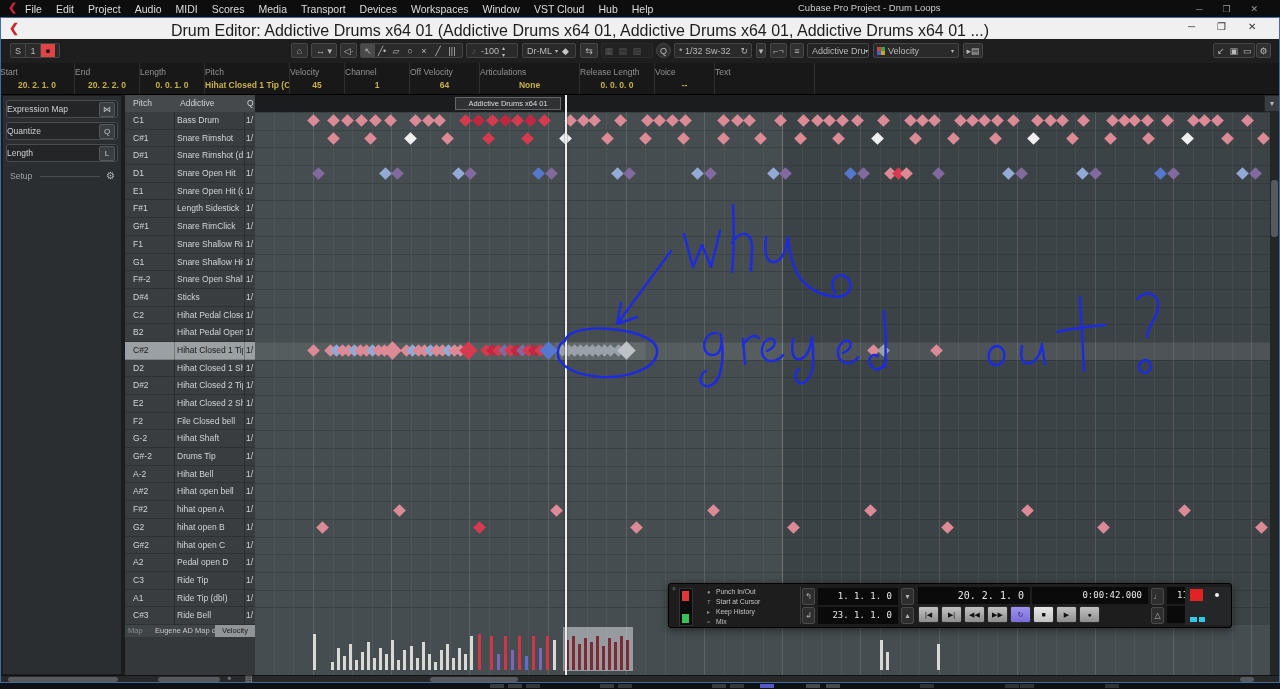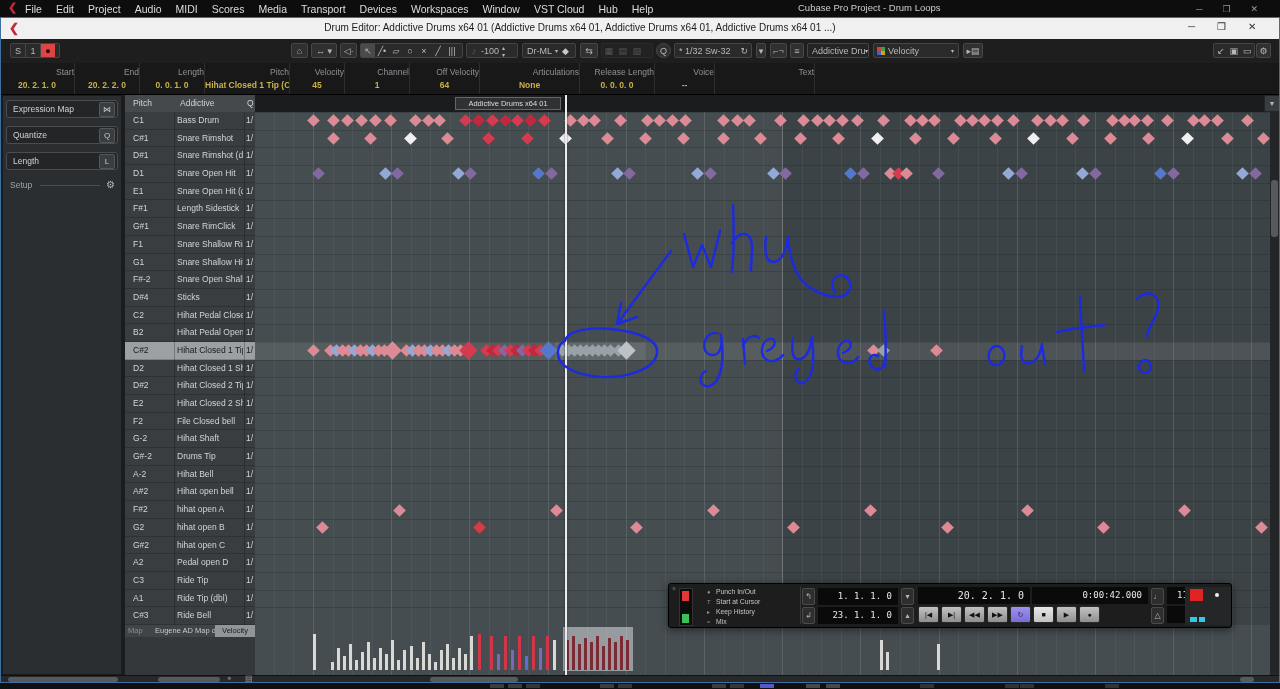--- a/index.html
+++ b/index.html
@@ -9,42 +9,42 @@
   
   .menubar{left:0;top:0;width:1280px;height:17px;background:#0d0d0d;color:#dcdcdc;font-size:10.5px;}
   .menubar .logo{position:absolute;left:8px;top:1px;color:#c22a38;font-weight:bold;font-size:11px;}
   .menuitems{position:absolute;left:25px;top:0;height:17px;display:flex;align-items:center;gap:14px;}
   .menuitem{cursor:default;white-space:nowrap;}
   .apptitle{position:absolute;left:798px;top:2px;color:#cfcfcf;font-size:9.5px;white-space:nowrap;}
   .winctl{position:absolute;top:0;height:17px;display:flex;align-items:center;gap:20px;color:#9a9a9a;font-size:9px;}
   
   .etitle{left:0;top:17px;width:1280px;height:22px;background:#f0f0f0;border-top:1px solid #58a6e8;}
   .etitle .logo{position:absolute;left:9px;top:3px;color:#c22a38;font-weight:bold;font-size:12px;}
-  .etitle .txt{position:absolute;left:0;top:4px;width:1160px;text-align:center;color:#1c1c1c;font-size:10px;white-space:nowrap;}
+  .etitle .txt{position:absolute;left:0;top:4px;width:1160px;text-align:center;color:#1c1c1c;font-size:16px;white-space:nowrap;}
   .etitle .ctl{position:absolute;top:3px;display:flex;gap:22px;color:#333;font-size:10px;}
   
   .toolbar{left:0;top:39px;width:1280px;height:24px;background:#1e1e1e;border-bottom:1px solid #000;}
   .tbtn{position:absolute;top:4px;height:15px;background:#303030;border:1px solid #474747;border-radius:2px;
         color:#b9b9b9;font-size:9px;display:flex;align-items:center;justify-content:center;box-sizing:border-box;}
   .tgrp{position:absolute;top:4px;height:15px;background:#2a2a2a;border:1px solid #454545;border-radius:2px;
         display:flex;align-items:center;color:#b9b9b9;font-size:9px;box-sizing:border-box;}
   .tico{width:14px;text-align:center;}
   .recbtn{background:#d44; color:#200; }
   .faded{opacity:.35;}
   .cswatch{display:inline-block;width:8px;height:8px;margin:0 3px;position:relative;}
   .cswatch i{position:absolute;width:4px;height:4px;}
   
   .infoline{left:0;top:63px;width:1280px;height:31px;background:#181818;border-bottom:1px solid #000;}
   .ifield{position:absolute;top:0;height:31px;border-right:1px solid #2e2e2e;box-sizing:border-box;}
-  .ifield .lab{margin-top:4px;text-align:right;color:#8e9296;font-size:8.5px;white-space:nowrap;overflow:hidden;}
+  .ifield .lab{margin-top:4px;text-align:left;color:#8e9296;font-size:8.5px;white-space:nowrap;overflow:hidden;}
   .ifield .val{margin-top:3px;text-align:center;color:#c9b24a;font-size:8.5px;font-weight:bold;white-space:nowrap;overflow:hidden;}
   
   .inspector{left:2px;top:95px;width:120px;height:580px;background:#2b2e30;border:1px solid #1a1c1e;box-sizing:border-box;}
-  .ibox{position:relative;margin:4px 3px 8px 3px;height:18px;background:#232527;border:1px solid #4a4d50;border-radius:3px;
-        color:#cfd2d5;font-size:8.5px;line-height:17px;padding-left:6px;box-sizing:border-box;}
+  .ibox{position:relative;margin:4px 3px 0 3px;height:18px;background:#232527;border:1px solid #4a4d50;border-radius:3px;
+        color:#cfd2d5;font-size:8.5px;line-height:17px;box-sizing:border-box;}
   .ibox .iico{position:absolute;right:2px;top:1px;width:14px;height:13px;background:#3a3d40;border:1px solid #55585b;
         border-radius:2px;text-align:center;line-height:13px;font-size:8px;color:#c5c8cb;}
   .isetup{position:relative;margin:7px 3px 0 3px;height:14px;color:#9fa3a6;font-size:8.5px;line-height:14px;padding-left:4px;}
   .isetup .dash{position:absolute;left:34px;right:18px;top:7px;border-top:1px solid #4a4d50;}
   .isetup .gear{position:absolute;right:3px;top:0;color:#b5b8bb;font-size:10px;}
   
   .dlheader{left:125px;top:95px;width:130px;height:17px;background:#46494c;color:#d0d3d6;font-size:8.5px;}
   .dlheader span{position:absolute;top:3px;}
   .drumlist{left:125px;top:112px;width:130px;height:513px;background:#3a3d40;overflow:hidden;}
   .drow{position:relative;width:130px;height:17.69px;color:#d2d5d8;font-size:8.5px;border-bottom:1px solid rgba(0,0,0,.18);box-sizing:border-box;}

